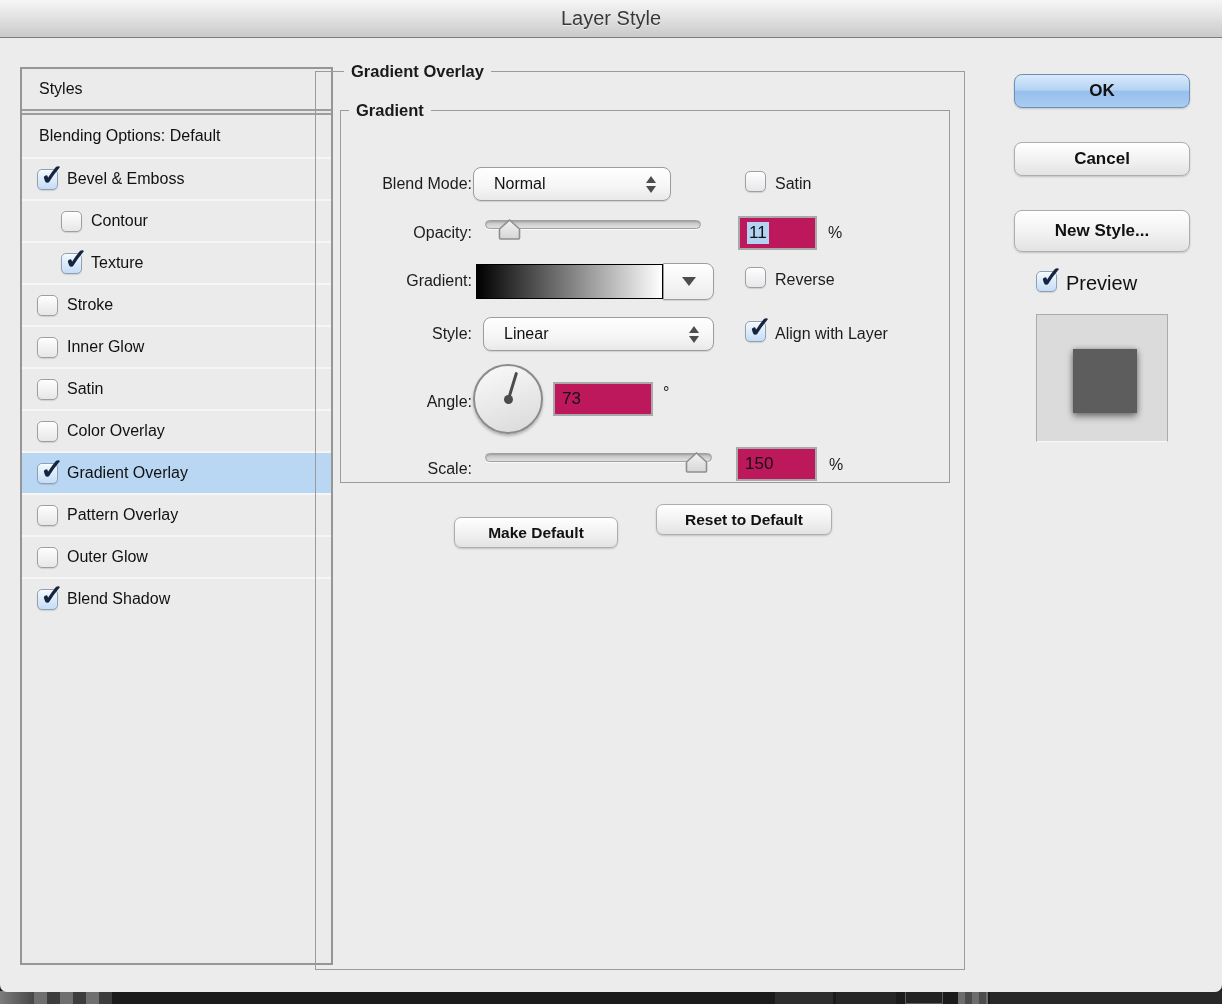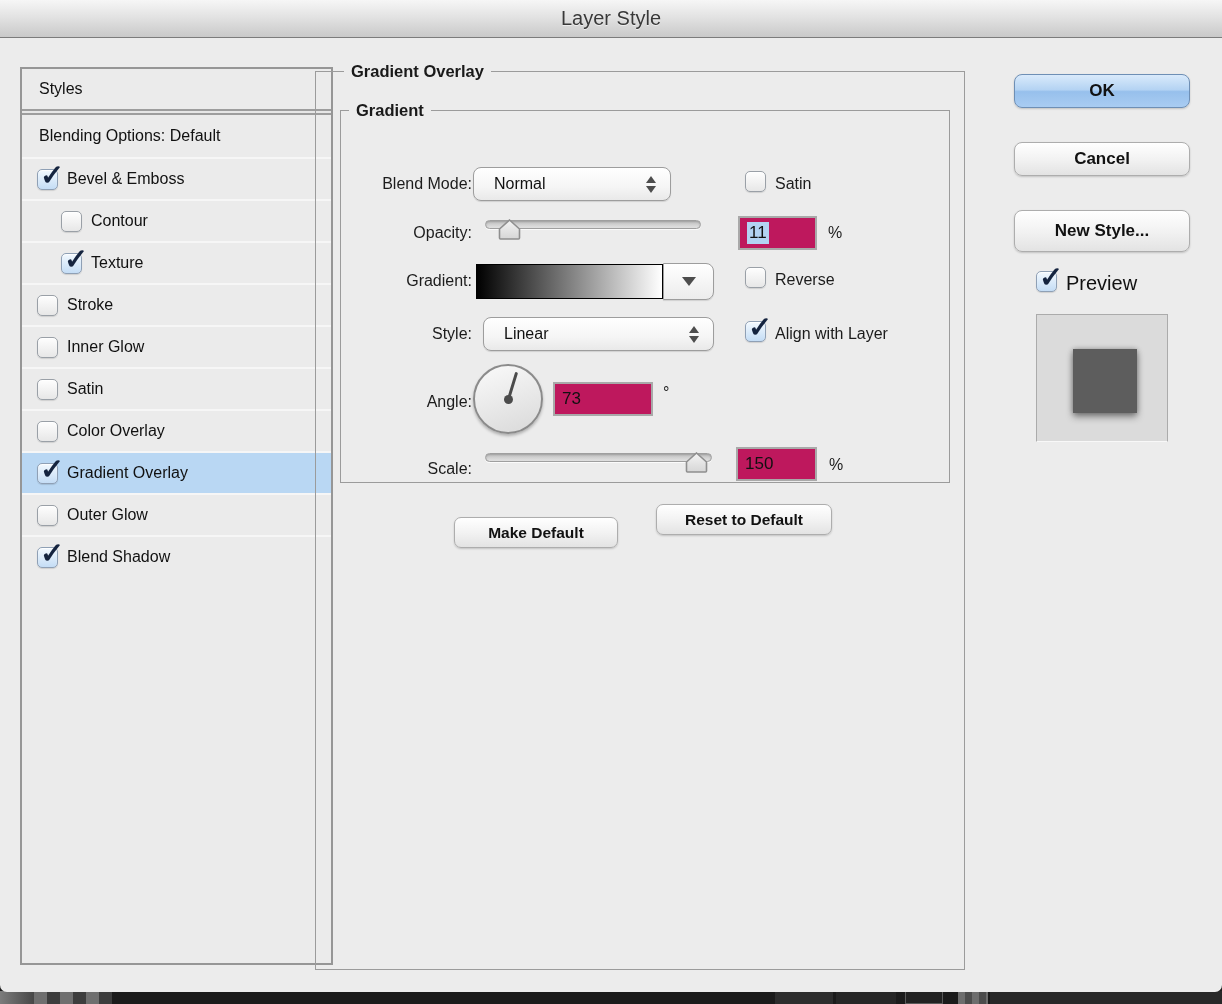--- a/index.html
+++ b/index.html
@@ -175,20 +175,24 @@
           <span class="cb"></span>
           <span class="slabel">Satin</span>
         </div>
         <div class="srow">
           <span class="cb"></span>
           <span class="slabel">Color Overlay</span>
         </div>
         <div class="srow selected">
           <span class="cb checked"></span>
           <span class="slabel">Gradient Overlay</span>
+        </div>
+        <div class="srow">
+          <span class="cb"></span>
+          <span class="slabel">Pattern Overlay</span>
         </div>
         <div class="srow">
           <span class="cb"></span>
           <span class="slabel">Outer Glow</span>
         </div>
         <div class="srow">
           <span class="cb checked"></span>
           <span class="slabel">Blend Shadow</span>
         </div>
       </div>

